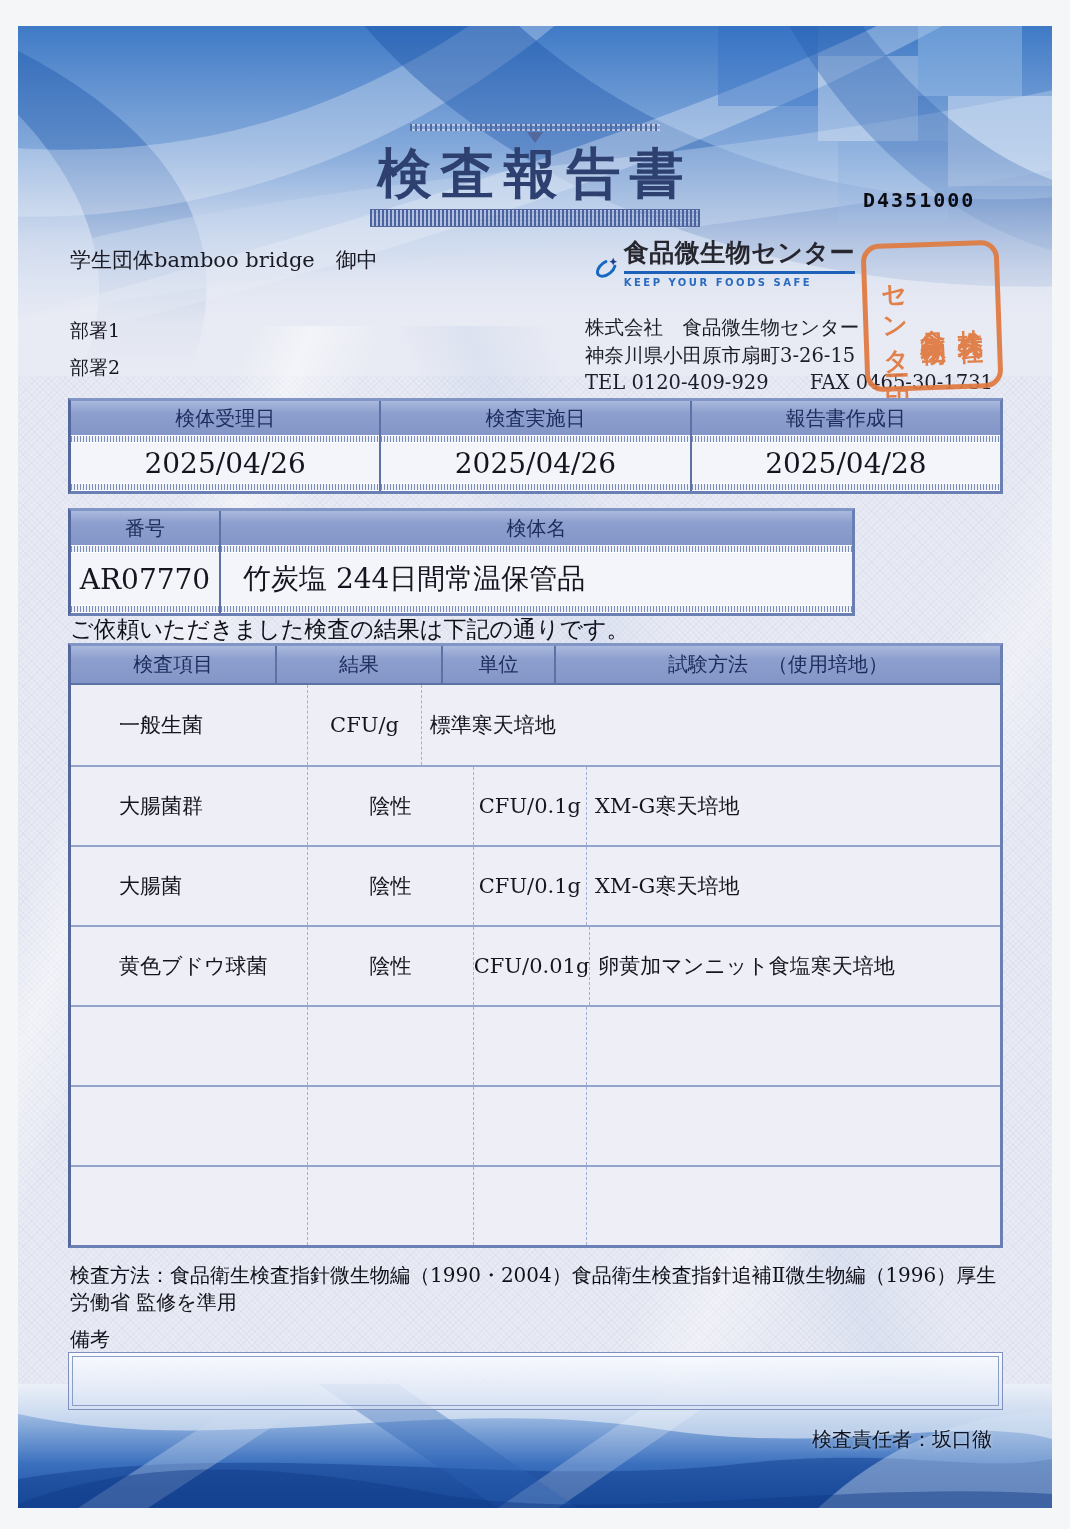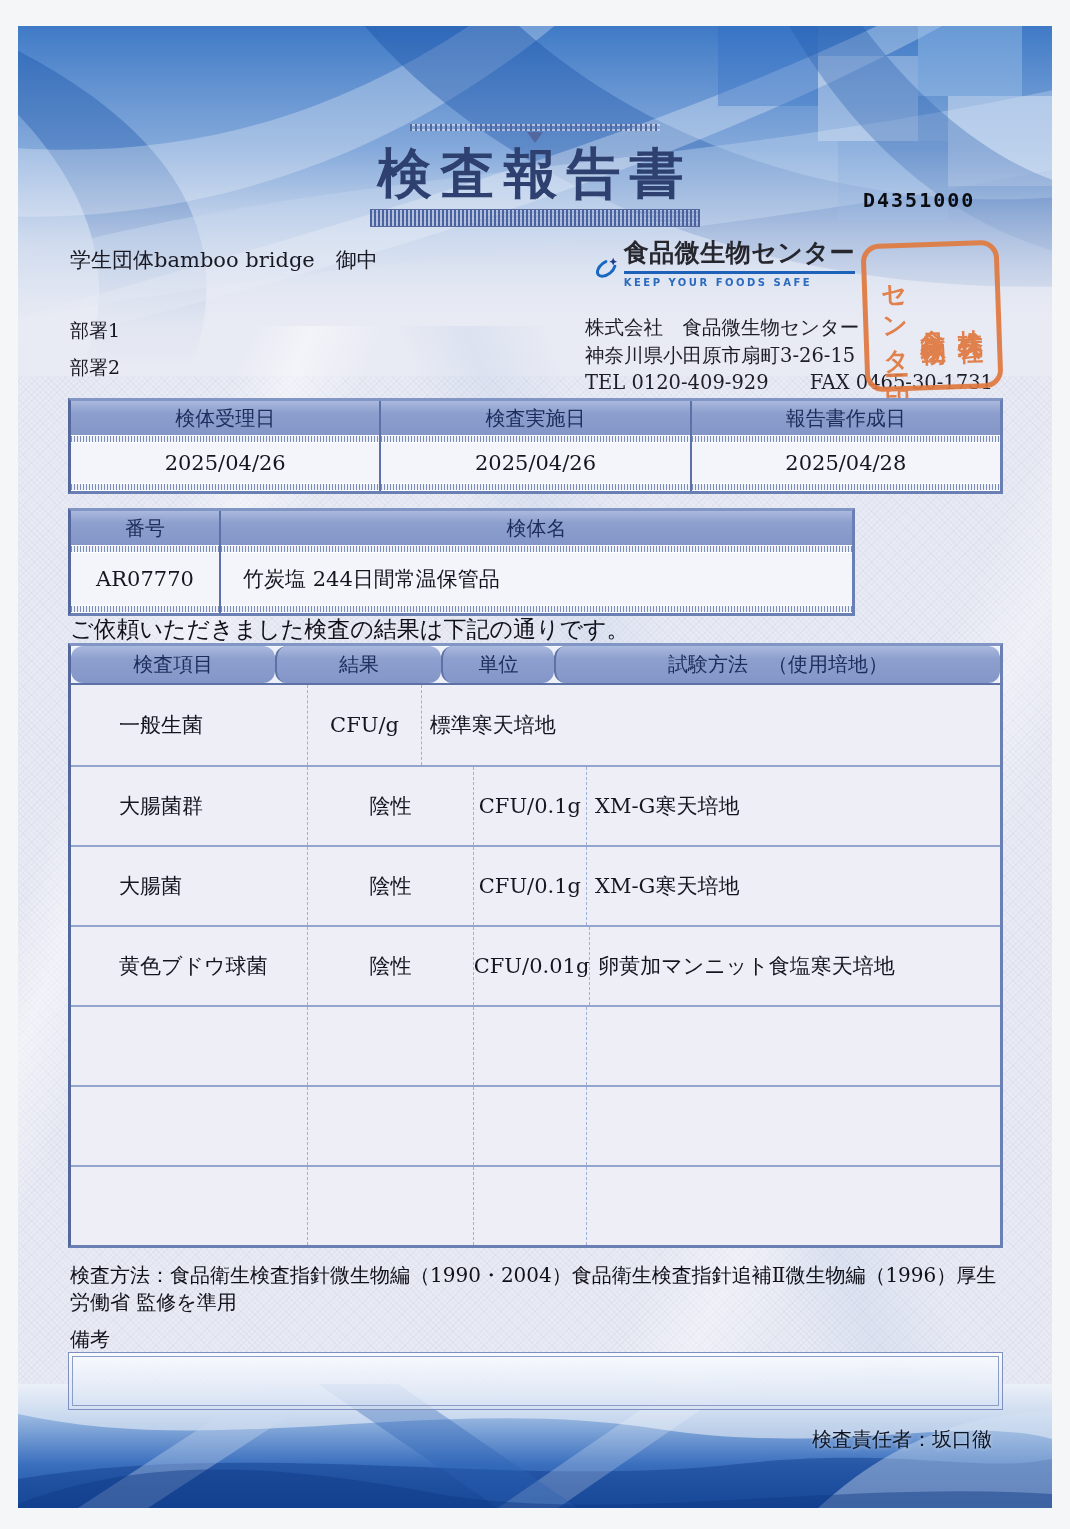--- a/index.html
+++ b/index.html
@@ -99,40 +99,40 @@
   .th {
     background:linear-gradient(180deg,#aab9dd 0%,#8d9fce 35%,#8496c7 100%);
     color:#1d2c5a; font-size:20px;
     display:flex; align-items:center; justify-content:center;
   }
   .gapband {
     height:8px; background-color:#eef1f8;
     background-image:repeating-linear-gradient(90deg, rgba(100,122,175,0.85) 0 1px, transparent 1px 3px);
     border-top:1px solid #ffffff; border-bottom:1px solid #ffffff;
   }
-  .tdv { background:#f4f5fb; font-size:21px; display:flex; align-items:center; justify-content:center; }
+  .tdv { background:#f4f5fb; font-size:28px; display:flex; align-items:center; justify-content:center; }
 
   .date-tbl { top:372px; left:50px; width:935px; display:flex; }
   .date-col { flex:1; display:flex; flex-direction:column; }
   .date-col + .date-col { border-left:2px solid #5c71a6; }
   .date-col .th { height:34px; }
   .date-col .tdv { height:40px; }
 
   .sample-tbl { top:482px; left:50px; width:787px; display:flex;justify-content:flex-end; }
   .sample-col-no { width:148px; display:flex; flex-direction:column; }
   .sample-col-name { flex:1; display:flex; flex-direction:column; border-left:2px solid #5c71a6; }
   .sample-tbl .th { height:34px; }
   .sample-tbl .tdv { height:52px; }
   .sample-name-val { justify-content:flex-start; padding-left:22px; }
 
   .intro { top:588px; left:52px; font-size:23px; color:#101018; }
 
   .res-tbl { top:617px; left:50px; width:935px; }
   .res-head { display:flex; border-bottom:2px solid #5c71a6; }
-  .res-head .th { height:37px;border-radius:12px; }
+  .res-head .th { height:37px; }
   .res-row { display:flex; height:80px; background:rgba(236,238,246,0.75); }
   .res-row + .res-row { border-top:2px solid #93a5cd; }
   .c1 { flex:0 0 22%; }
   .c2 { flex:0 0 17.8%; }
   .c3 { flex:0 0 12.2%; }
   .c4 { flex:1; }
   .res-head .c2, .res-head .c3, .res-head .c4 { border-left:2px solid #5c71a6; }
   .res-row .cell { display:flex; align-items:center; font-size:21px; }
   .res-row .c1 { padding-left:16px;margin-left:32px; }
   .res-row .c2, .res-row .c3 { justify-content:center; }

